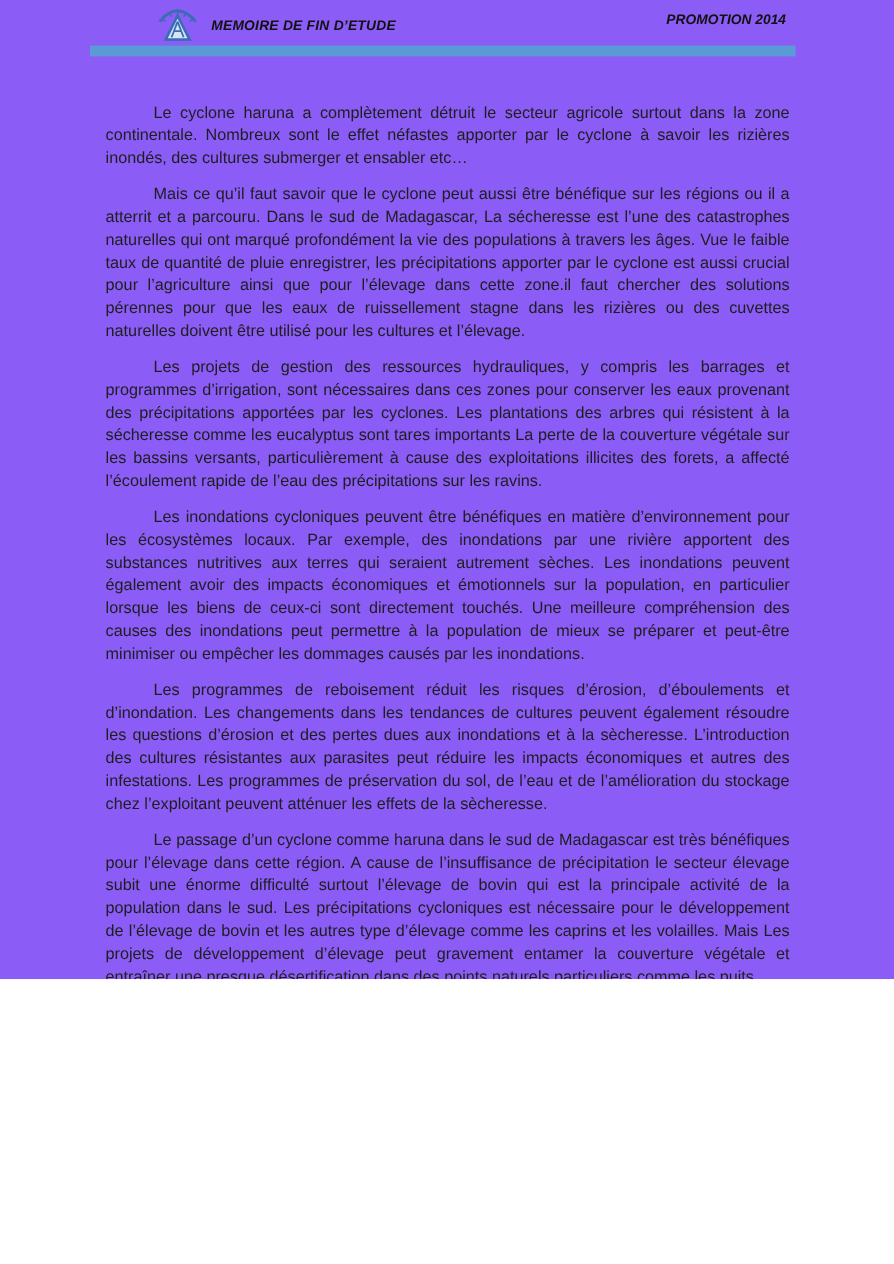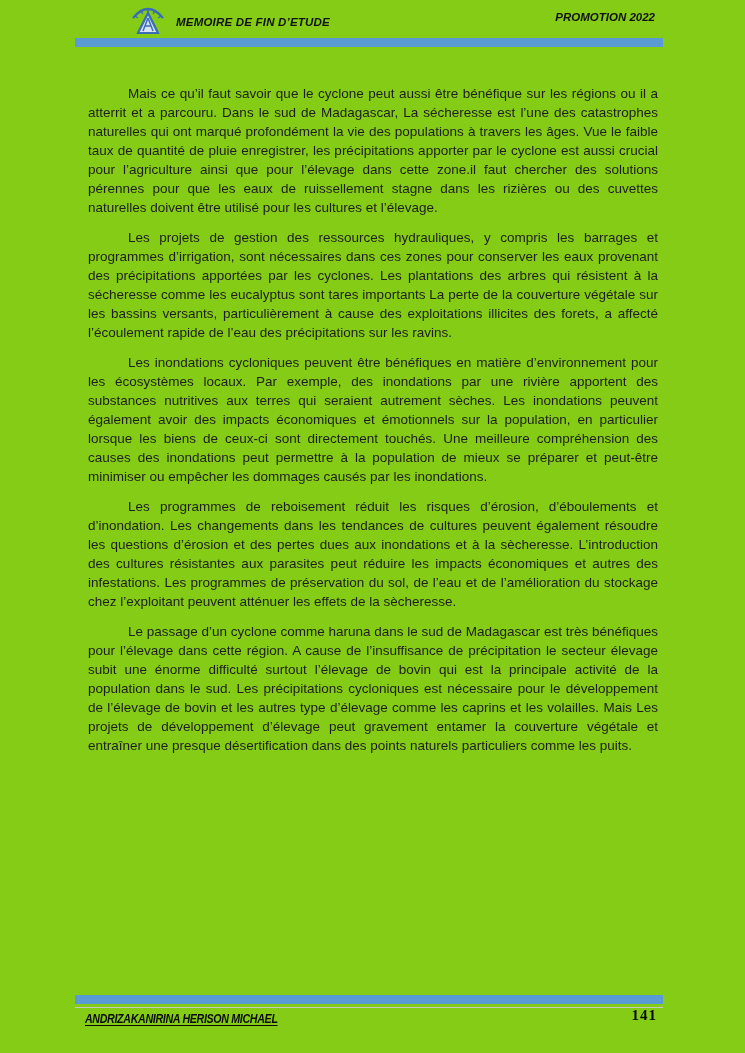--- a/index.html
+++ b/index.html
@@ -1,20 +1,20 @@
 <!DOCTYPE html>
 <html><head>
 <meta charset="utf-8">
 <style>
   html, body { margin: 0; padding: 0; background: #ffffff; }
   .page {
     position: relative;
     width: 745px;
-    height: 1053px;
-    background: #84cc16;
+    height: 816px;
+    background: #8b5cf6;
     overflow: hidden;
     font-family: "Liberation Sans", sans-serif;
     color: #222;
   }
 
   
   .logo {
     position: absolute;
     left: 130px;
     top: 4px;
@@ -108,25 +108,26 @@
 
   <svg class="logo" viewBox="0 0 36 33" xmlns="http://www.w3.org/2000/svg">
     <path d="M3 14 Q18 -4 33 14" fill="none" stroke="#3A6DB5" stroke-width="2.4"></path>
     <path d="M5 12 L8 14 M11 7 L13 10 M18 4 L18 8 M25 7 L23 10 M31 12 L28 14" fill="none" stroke="#3A6DB5" stroke-width="1.3"></path>
     <path d="M18 9 L28 29 L8 29 Z" fill="#D6E4F5" stroke="#3A6DB5" stroke-width="2.2"></path>
     <path d="M18 14 L23 27 M18 14 L13 27 M14.5 22 L21.5 22" fill="none" stroke="#3A6DB5" stroke-width="1.5"></path>
   </svg>
 
   <div class="header-title">MEMOIRE DE FIN D’ETUDE</div>
 
-  <div class="header-promotion">PROMOTION 2022</div>
+  <div class="header-promotion">PROMOTION 2014</div>
 
   <div class="accent-bar header-bar" style="background: rgb(91, 155, 213);"></div>
 
   <main class="content">
+    <p>Le cyclone haruna a complètement détruit le secteur agricole surtout dans la zone continentale. Nombreux sont le effet néfastes apporter par le cyclone à savoir les rizières inondés, des cultures submerger et ensabler etc…</p>
     <p>Mais ce qu’il faut savoir que le cyclone peut aussi être bénéfique sur les régions ou il a atterrit et a parcouru. Dans le sud de Madagascar, La  sécheresse  est l’une des catastrophes naturelles qui ont marqué profondément la vie des populations à travers les âges. Vue le faible taux de quantité de pluie enregistrer, les précipitations apporter par le cyclone est aussi crucial pour l’agriculture ainsi que pour l’élevage dans cette zone.il faut chercher des solutions pérennes pour que les eaux de ruissellement stagne dans les rizières ou des cuvettes naturelles doivent être utilisé pour les cultures et l’élevage.</p>
     <p>Les projets de gestion des ressources hydrauliques, y compris les barrages et programmes d’irrigation, sont nécessaires dans ces zones pour conserver les eaux provenant des précipitations apportées par les cyclones. Les plantations des arbres qui résistent à la sécheresse comme les eucalyptus sont tares importants La perte de la couverture végétale sur les bassins versants, particulièrement à cause des exploitations illicites des forets, a affecté l’écoulement rapide de l’eau des précipitations sur les ravins.</p>
     <p>Les inondations cycloniques peuvent être bénéfiques en matière d’environnement pour les écosystèmes locaux. Par exemple, des inondations par une rivière apportent des substances nutritives aux terres qui seraient autrement sèches. Les inondations peuvent également avoir des impacts économiques et émotionnels sur la population, en particulier lorsque les biens de ceux-ci sont directement touchés. Une meilleure compréhension des causes des inondations peut permettre à la population de mieux se préparer et peut-être minimiser ou empêcher les dommages causés par les inondations.</p>
     <p>Les programmes de reboisement réduit les risques d’érosion, d’éboulements et d’inondation. Les changements dans les tendances de cultures peuvent également résoudre les questions d’érosion et des pertes dues aux inondations et à la sècheresse. L’introduction des cultures résistantes aux parasites peut réduire les impacts économiques et autres des infestations. Les programmes de préservation du sol, de l’eau et de l’amélioration du stockage chez l’exploitant peuvent atténuer les effets de la sècheresse.</p>
     <p>Le passage d’un cyclone comme haruna dans le sud de Madagascar est très bénéfiques pour l’élevage dans cette région. A cause de l’insuffisance de précipitation le secteur élevage subit une énorme difficulté surtout l’élevage de bovin qui est la principale activité de la population dans le sud. Les précipitations cycloniques est nécessaire pour le développement de l’élevage de bovin et les autres type d’élevage comme les caprins et les volailles. Mais Les projets de développement d’élevage peut gravement entamer la couverture végétale et entraîner une presque désertification dans des points naturels particuliers comme les puits.</p>
   </main>
 
   <div class="accent-bar footer-bar" style="background: rgb(91, 155, 213);"></div>
   <div class="footer-bar-shadow"></div>
 

